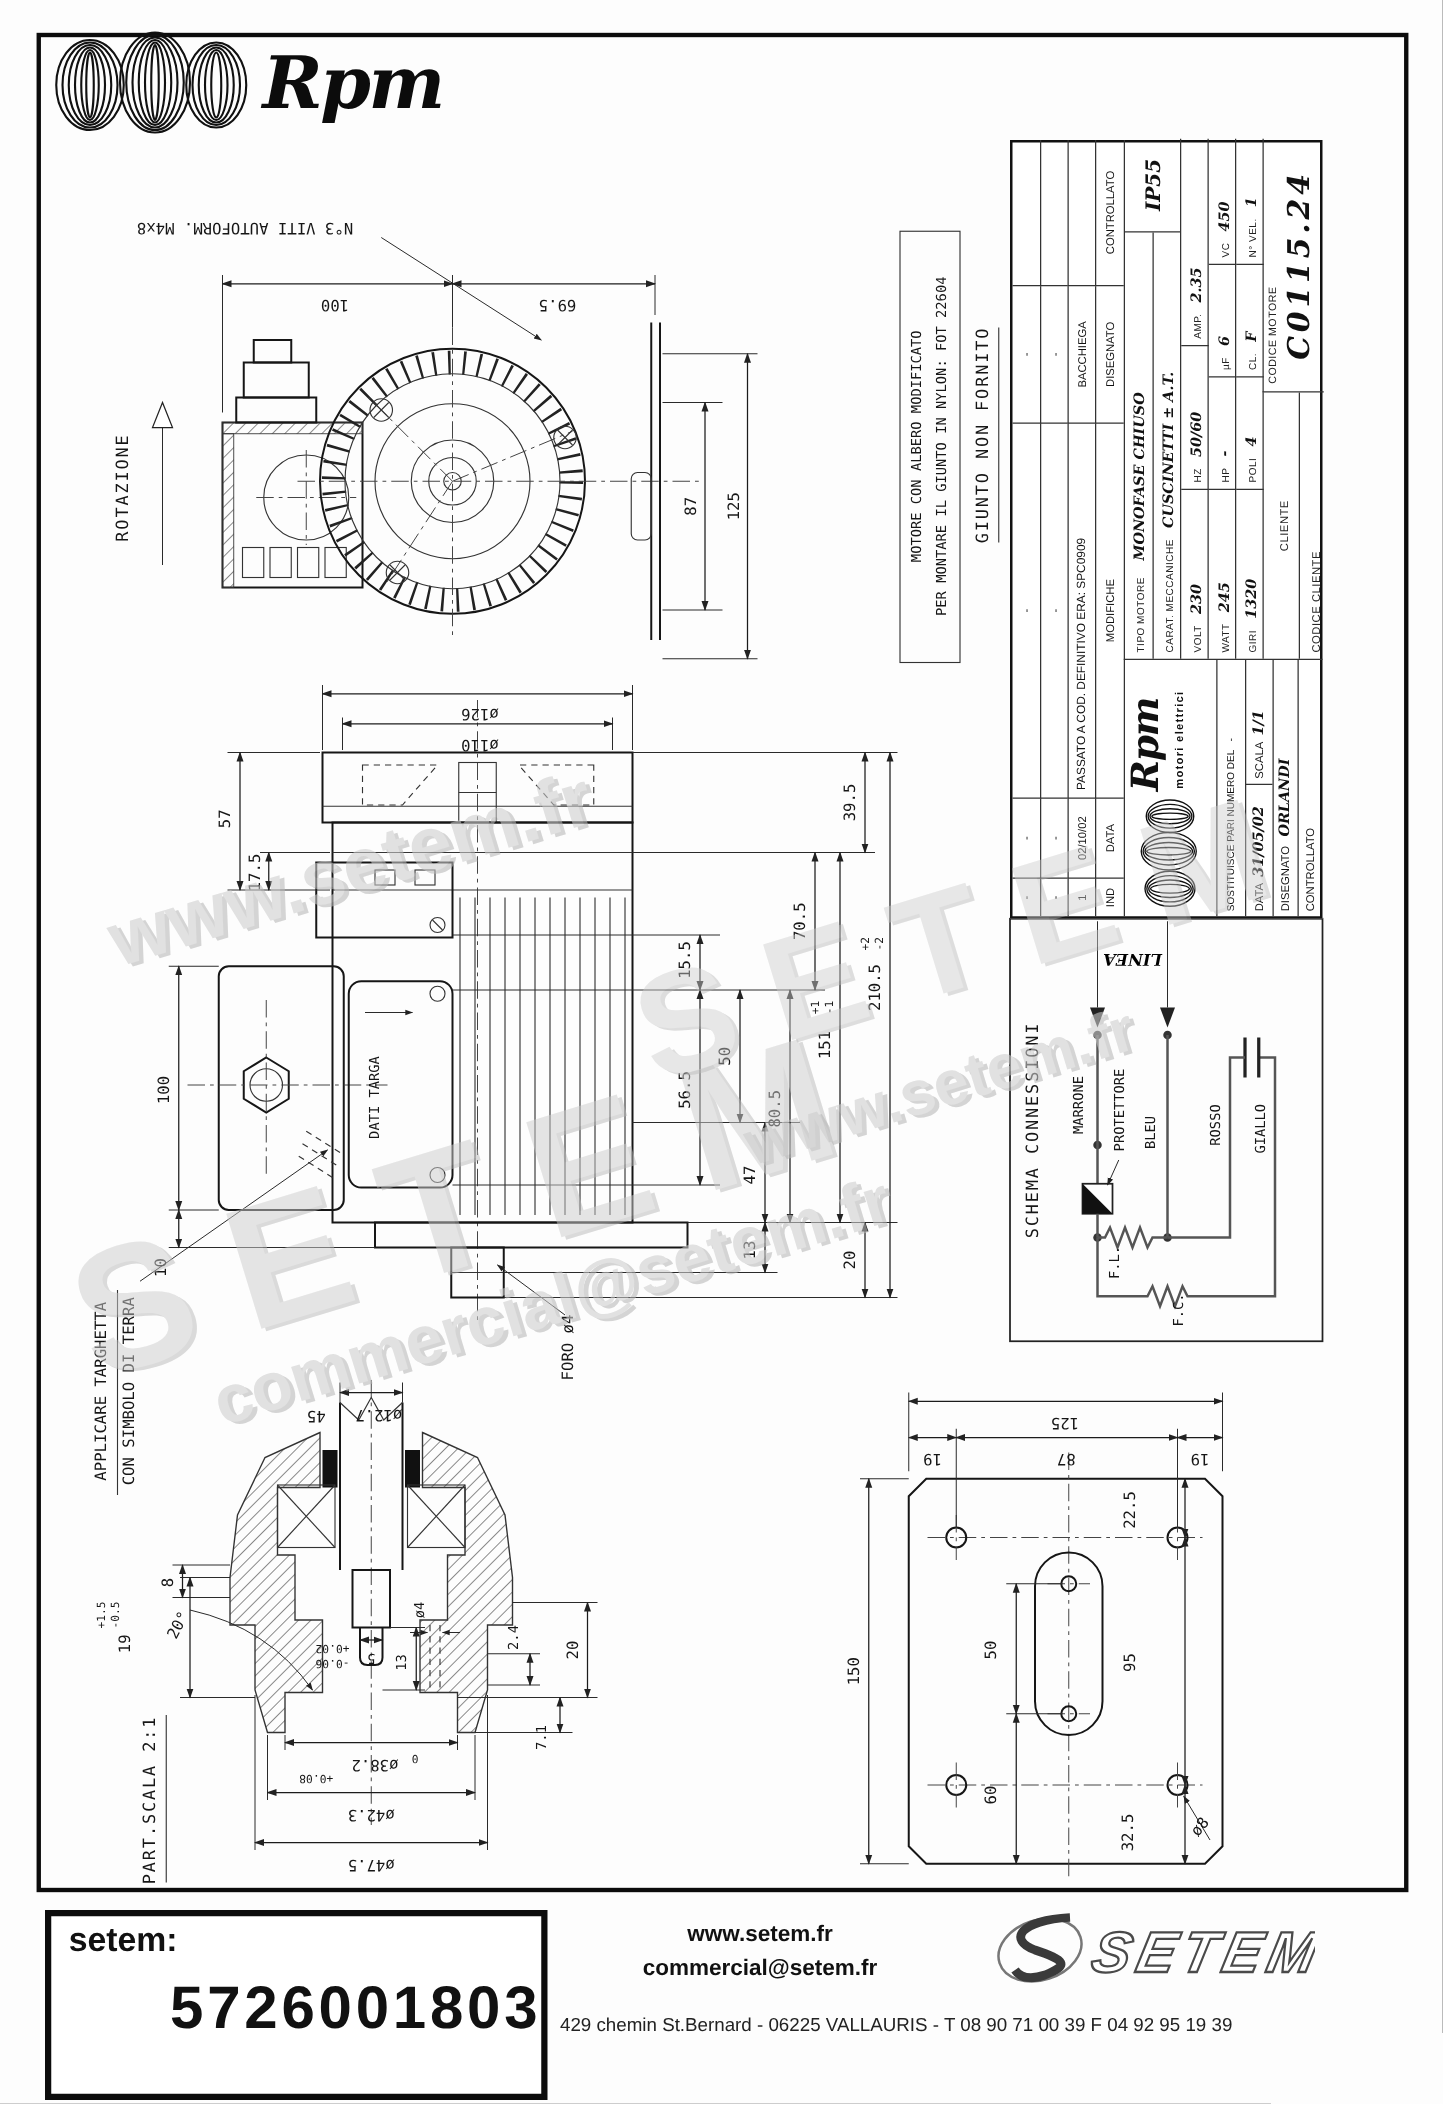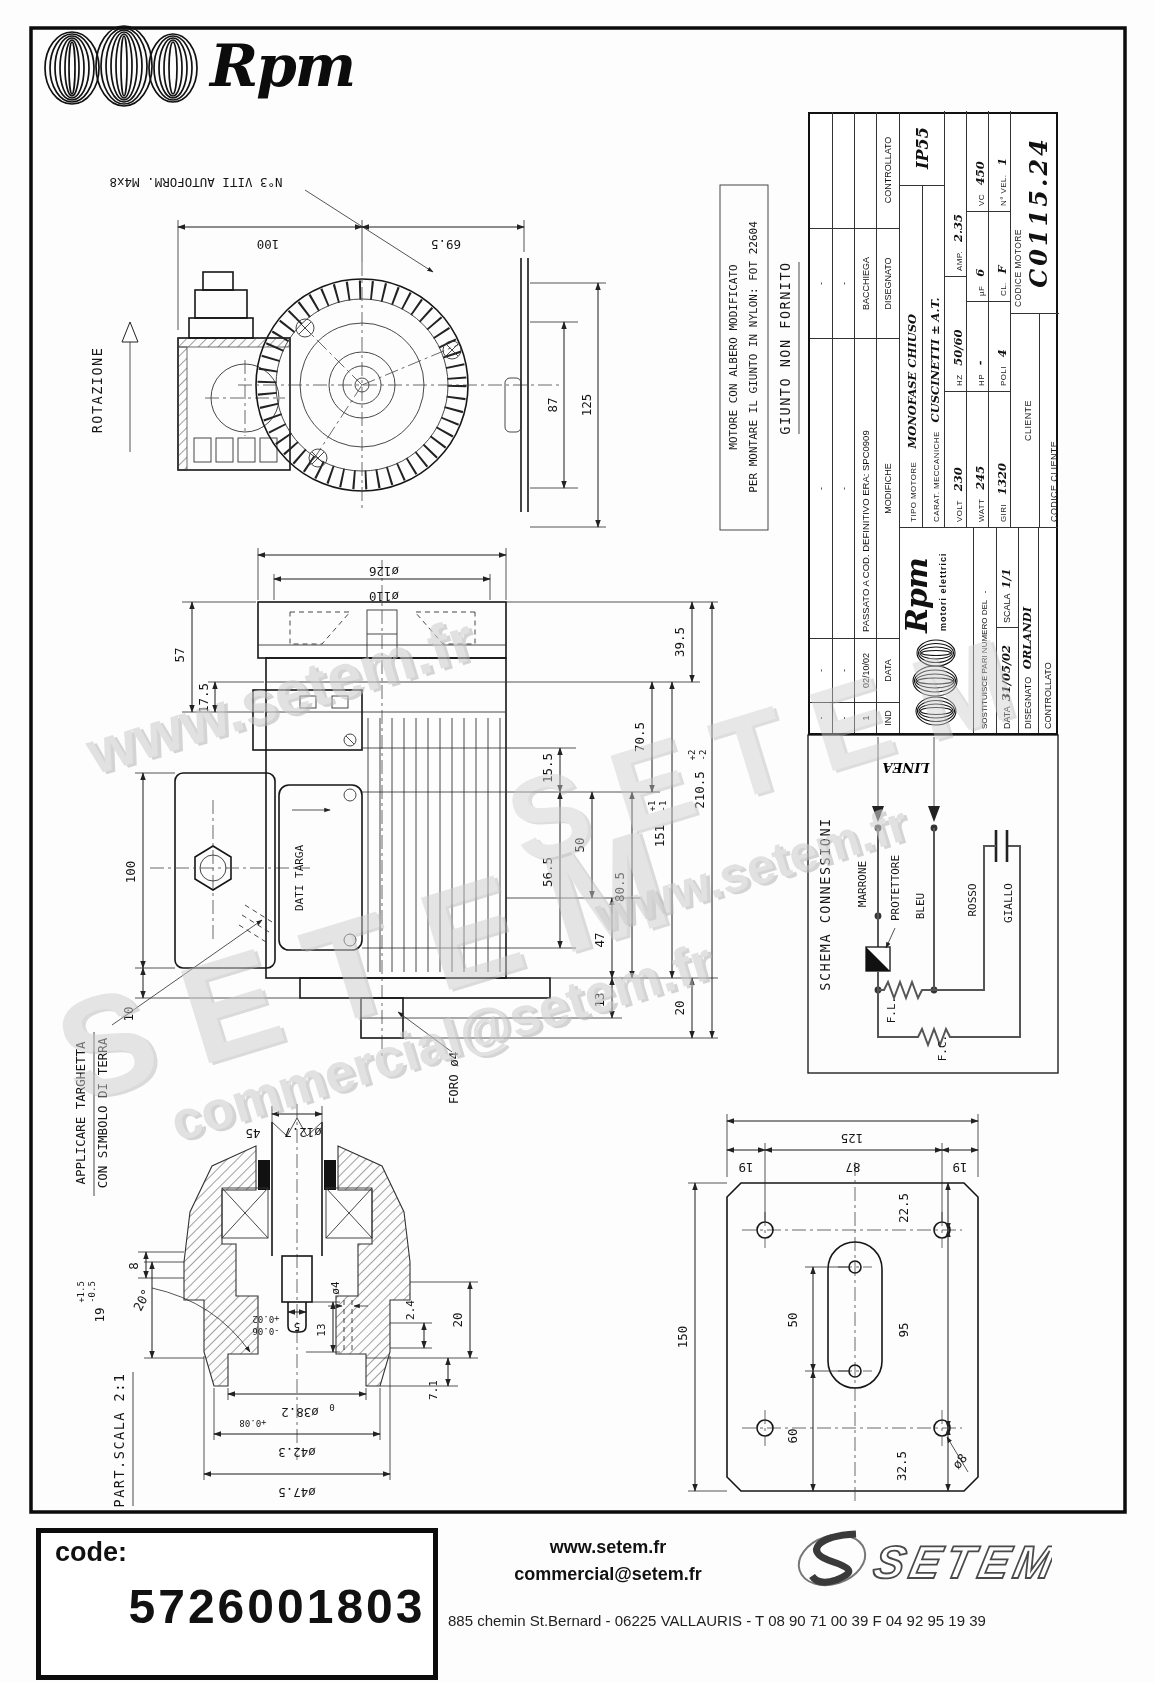--- a/index.html
+++ b/index.html
@@ -45,22 +45,22 @@
         font-family:"Liberation Sans",sans-serif; }
   .wm1 { left:80px;  top:660px;  font-size:62px;  transform:rotate(-17deg); }
   .wm2 { left:590px; top:840px;  font-size:50px;  transform:rotate(-17deg); }
   .wm3 { left:48px;  top:880px;  font-size:140px; letter-spacing:36px; transform:rotate(-17deg); opacity:.5; }
   .wm4 { left:500px; top:680px;  font-size:116px; letter-spacing:30px; transform:rotate(-17deg); opacity:.45; }
   .wm5 { left:160px; top:1010px; font-size:54px;  transform:rotate(-17deg); }
   
   .codebox { position:absolute; left:36px; top:1528px; width:392px; height:142px;
              border:5px solid #0c0c0c; z-index:50; background:#fff; }
   .codebox .lbl { position:absolute; left:14px; top:4px; font:700 27px "Liberation Sans",sans-serif; }
-  .codebox .num { position:absolute; left:0; top:46px; width:100%; text-align:center;
-                  font:700 48px "Liberation Sans",sans-serif; letter-spacing:3px;margin-left:40px; }
+  .codebox .num { position:absolute; left:0; top:46px; width:100%; text-align:right;
+                  font:700 48px "Liberation Sans",sans-serif; letter-spacing:3px; }
   .f-center { position:absolute; left:468px; top:1534px; width:280px; text-align:center; z-index:50;
               font:700 18px "Liberation Sans",sans-serif; line-height:1.5; }
   .f-addr { position:absolute; left:448px; top:1612px; width:620px; z-index:50;
             font:15px "Liberation Sans",sans-serif; color:#222; white-space:nowrap; }
   .setem-logo { position:absolute; left:792px; top:1518px; z-index:50; }
 </style>
 </head>
 <body>
 
 <div class="page">
@@ -551,33 +551,33 @@
     </div>
   </div>
 
   <div class="wm wm1">www.setem.fr</div>
   <div class="wm wm2">www.setem.fr</div>
   <div class="wm wm3">SETEM</div>
   <div class="wm wm4">SETEM</div>
   <div class="wm wm5">commercial@setem.fr</div>
 
   <div class="codebox">
-    <div class="lbl">code:</div>
+    <div class="lbl">setem:</div>
     <div class="num">5726001803</div>
   </div>
   <div class="f-center">
     <div>www.setem.fr</div>
     <div>commercial@setem.fr</div>
   </div>
   <div class="setem-logo">
     <svg width="260" height="84" viewBox="0 0 260 84">
       <g>
         <ellipse cx="40" cy="42" rx="34" ry="24" fill="none" stroke="#777" stroke-width="2" transform="rotate(-18 40 42)"></ellipse>
         <path d="M64,16 C24,18 14,34 36,42 C60,50 64,54 44,62 C32,66 24,64 20,58" fill="none" stroke="#3a3a3a" stroke-width="7"></path>
       </g>
       <g transform="skewX(-12)">
         <text x="92" y="60" style="font:italic 900 46px 'Liberation Sans',sans-serif;letter-spacing:5px;fill:#ffffff;stroke:#4a4a4a;stroke-width:1.8">SETEM</text>
       </g>
     </svg>
   </div>
-  <div class="f-addr">885 chemin St.Bernard  -  06225 VALLAURIS  -  T 08 90 71 00 39   F 04 92 95 19 39</div>
+  <div class="f-addr">429 chemin St.Bernard  -  06225 VALLAURIS  -  T 08 90 71 00 39   F 04 92 95 19 39</div>
 
 </div>
 
 </body></html>

